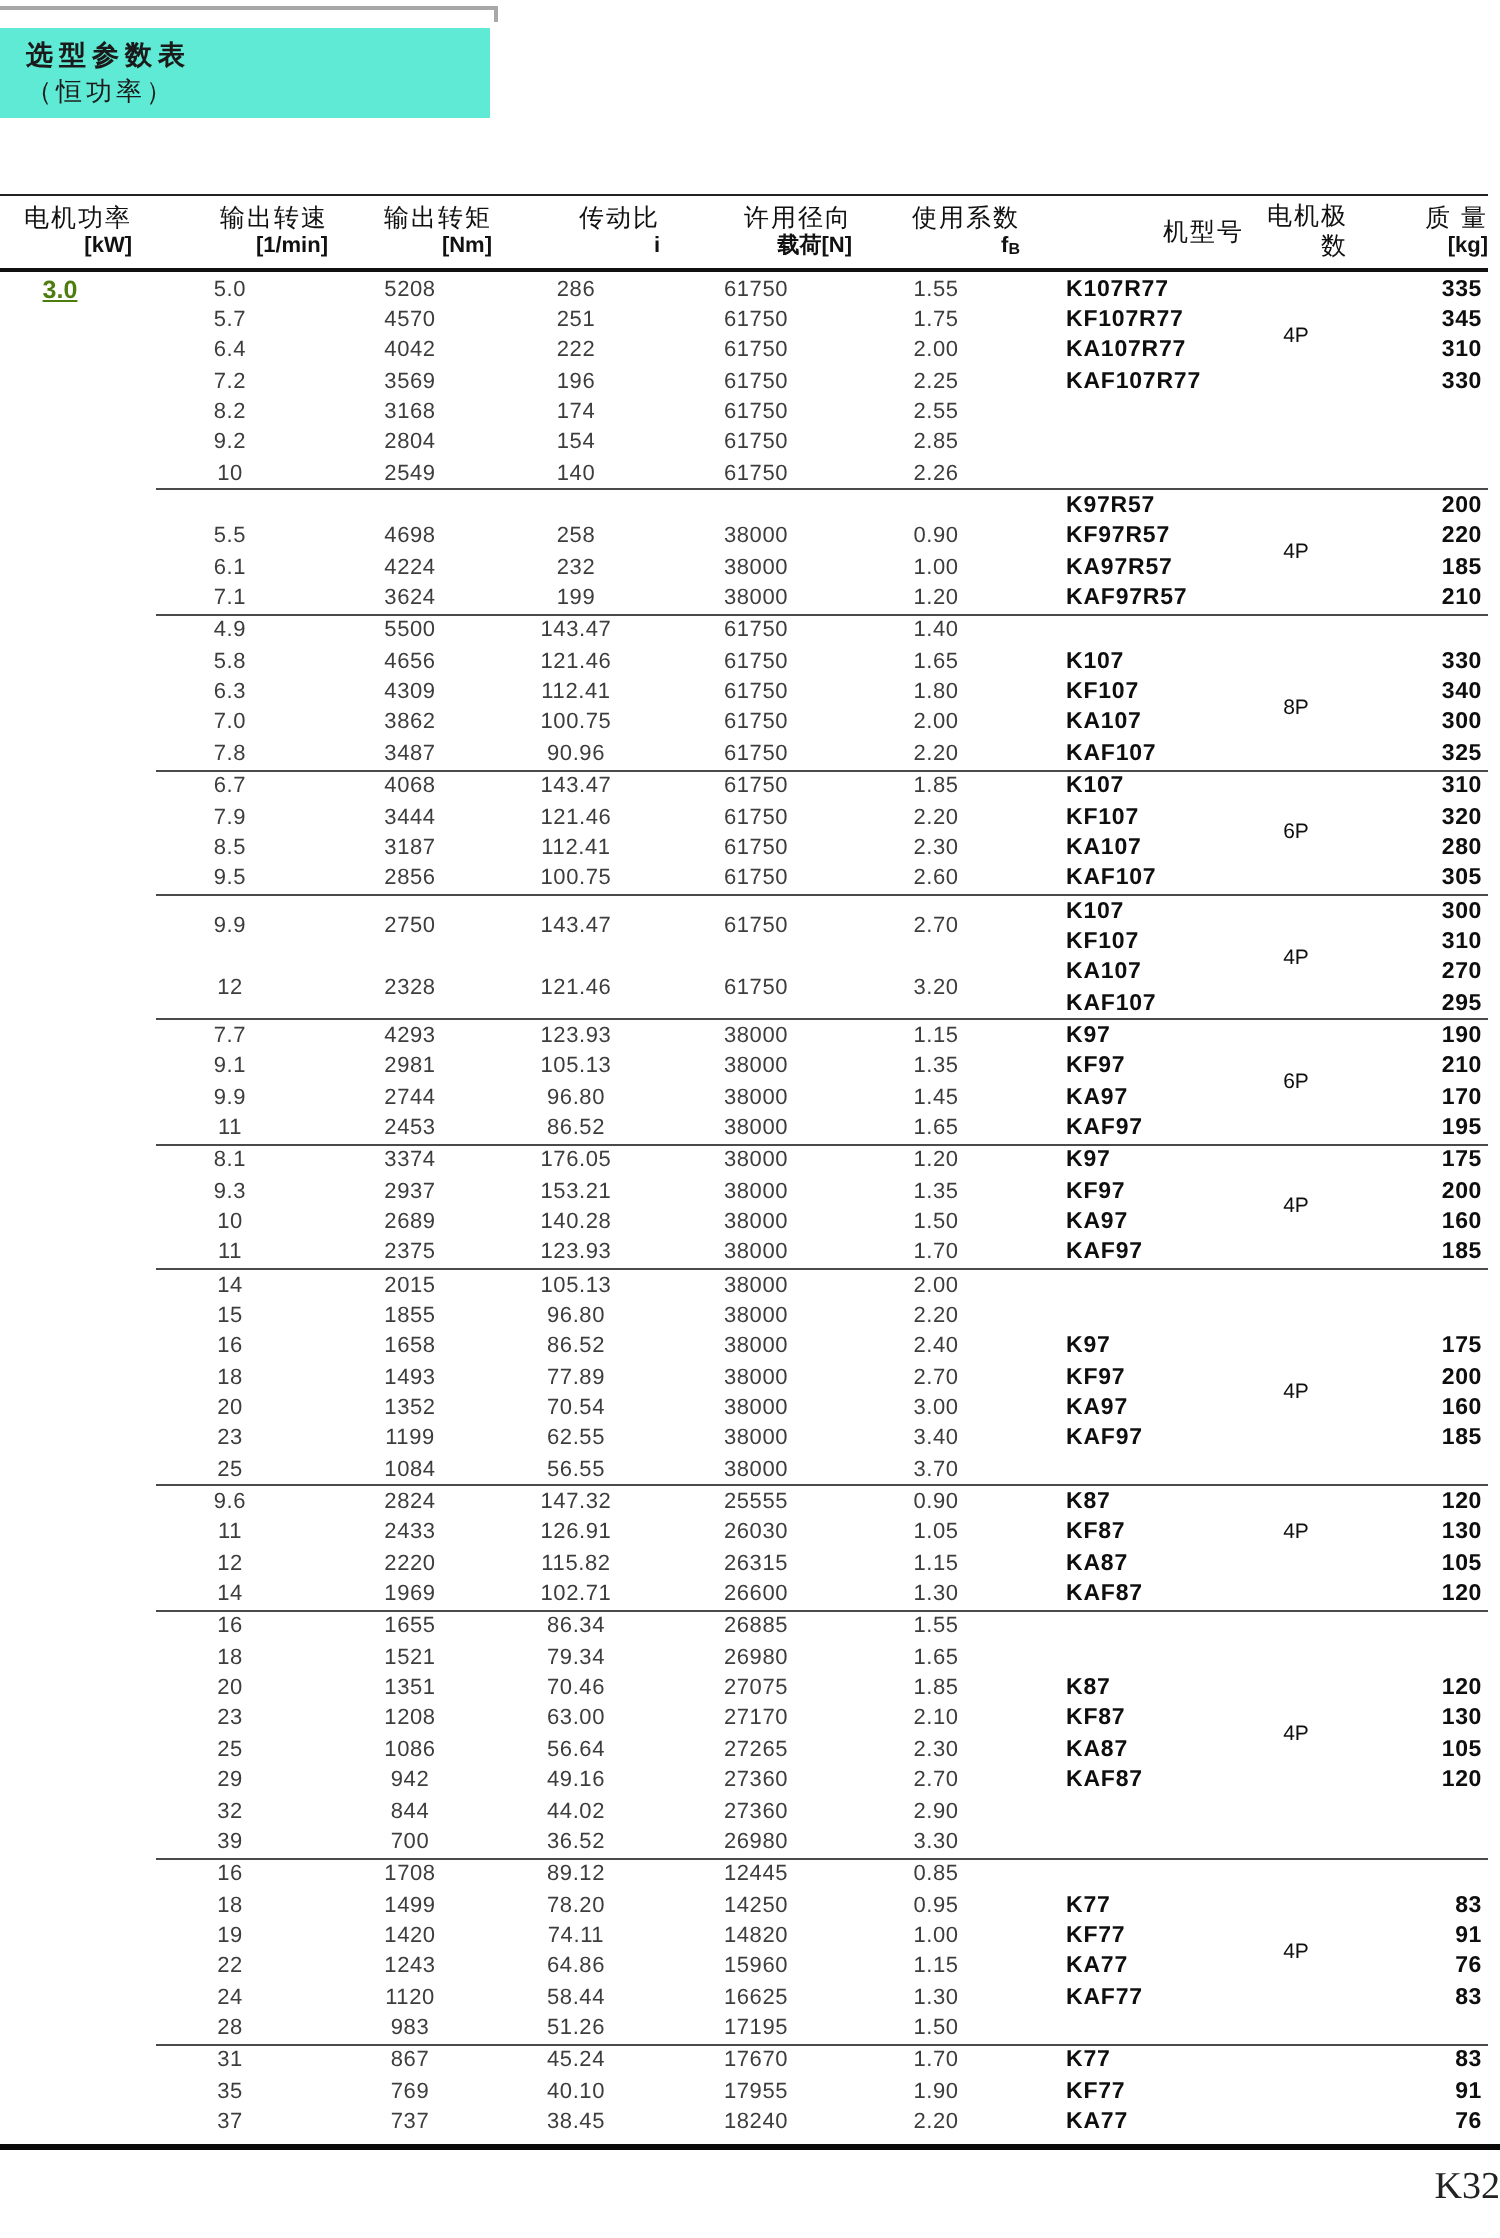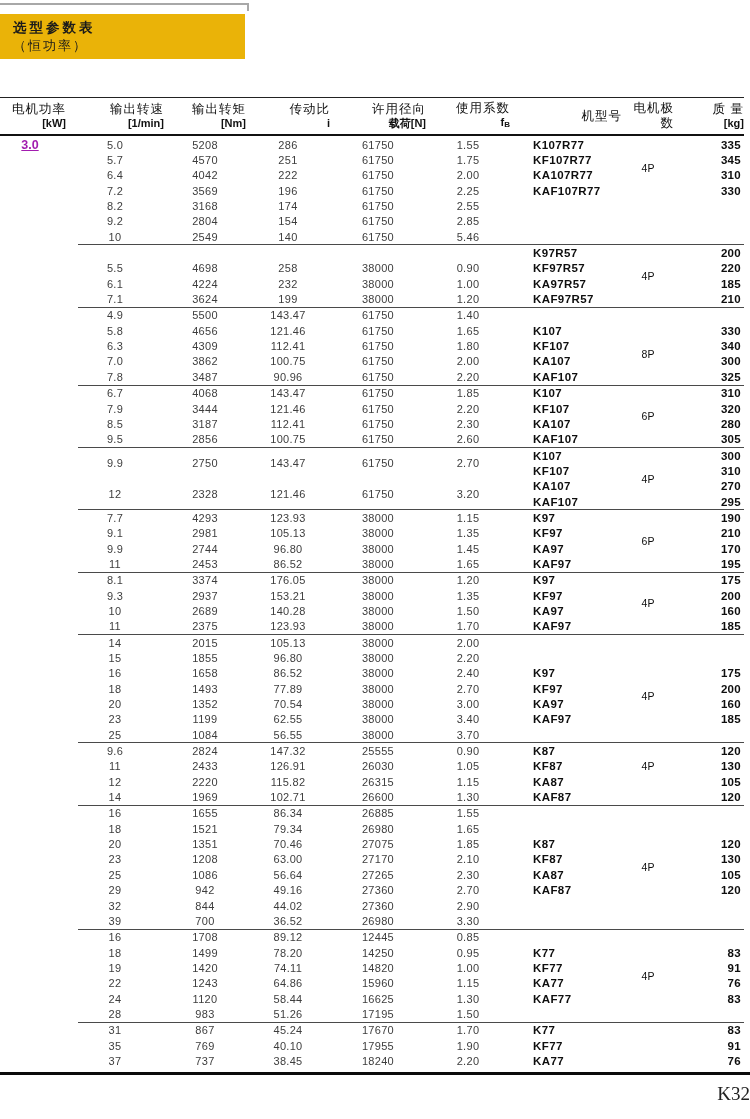--- a/index.html
+++ b/index.html
@@ -4,21 +4,21 @@
 <style>
   html,body{margin:0;padding:0;background:#ffffff;}
   body{font-family:"Liberation Sans","DejaVu Sans",sans-serif;color:#222;}
   .sheet{position:relative;width:750px;height:1119px;background:#fff;overflow:hidden;}
 
   
   .top-line{position:absolute;top:3px;left:0;width:248px;border-top:2px solid #a8a8a8;}
   .top-line .tick{position:absolute;right:-1px;top:-2px;width:2px;height:8px;background:#a8a8a8;}
 
   
-  .title-box{position:absolute;top:14px;left:0;width:245px;height:45px;background:#eab308;
+  .title-box{position:absolute;top:14px;left:0;width:245px;height:45px;background:#5eead4;
              padding:4px 0 0 13px;box-sizing:border-box;}
   .title-box .t1{font-size:13.5px;font-weight:bold;letter-spacing:3px;color:#1a1a1a;line-height:19px;}
   .title-box .t2{font-size:13px;font-weight:normal;letter-spacing:2px;color:#1a1a1a;line-height:18px;}
 
   
   .c1{width:66px;}.c2{width:98px;}.c3{width:82px;}.c4{width:84px;}
   .c5{width:96px;}.c6{width:84px;}.c7{width:112px;}.c8{width:52px;}.c9{width:70px;}
 
   .thead{position:absolute;top:97px;left:0;width:744px;
          border-top:1.5px solid #222;border-bottom:2px solid #111;
@@ -35,21 +35,21 @@
   .cell{font-size:11px;color:#3d3d3d;letter-spacing:0.3px;text-align:center;white-space:nowrap;}
   .cell.c7{text-align:left;padding-left:23px;box-sizing:border-box;
            font-weight:bold;color:#0e0e0e;font-size:11.5px;letter-spacing:0.4px;}
   .cell.c9{text-align:right;padding-right:3px;box-sizing:border-box;
            font-weight:bold;color:#0e0e0e;font-size:11.5px;}
   .shift-up{position:relative;top:-8px;}
   .poles{position:absolute;left:622px;width:52px;text-align:center;
          font-size:10.5px;font-weight:normal;color:#0e0e0e;transform:translateY(-50%);}
   .divider{border-top:1px solid #4a4a4a;margin-left:78px;}
   .power{position:absolute;left:0;top:calc(var(--rh)*0.5);transform:translateY(-50%);
-         width:60px;text-align:center;font-size:12.5px;font-weight:bold;color:#a21caf;text-decoration:underline;}
+         width:60px;text-align:center;font-size:12.5px;font-weight:bold;color:#4d7c0f;text-decoration:underline;}
   .bottom-rule{border-top:3px solid #0a0a0a;width:750px;margin-top:3px;}
 
   .page-num{position:absolute;top:1083px;left:0;width:750px;text-align:right;
             font-family:"Liberation Serif","DejaVu Serif",serif;font-size:19px;color:#222;}
 </style>
 </head>
 <body>
 
 <div class="sheet">
 
@@ -167,21 +167,21 @@
           <div class="cell c7"></div>
           <div class="cell c8"></div>
           <div class="cell c9"></div>
         </div>
         <div class="row">
           <div class="cell c1"></div>
           <div class="cell c2">10</div>
           <div class="cell c3">2549</div>
           <div class="cell c4">140</div>
           <div class="cell c5">61750</div>
-          <div class="cell c6">5.46</div>
+          <div class="cell c6">2.26</div>
           <div class="cell c7"></div>
           <div class="cell c8"></div>
           <div class="cell c9"></div>
         </div>
         <div class="poles" style="top: calc(var(--rh) * 2);">4P</div>
       </div>
       <div class="divider"></div>
       <div class="section">
         <div class="row">
           <div class="cell c1"></div>

